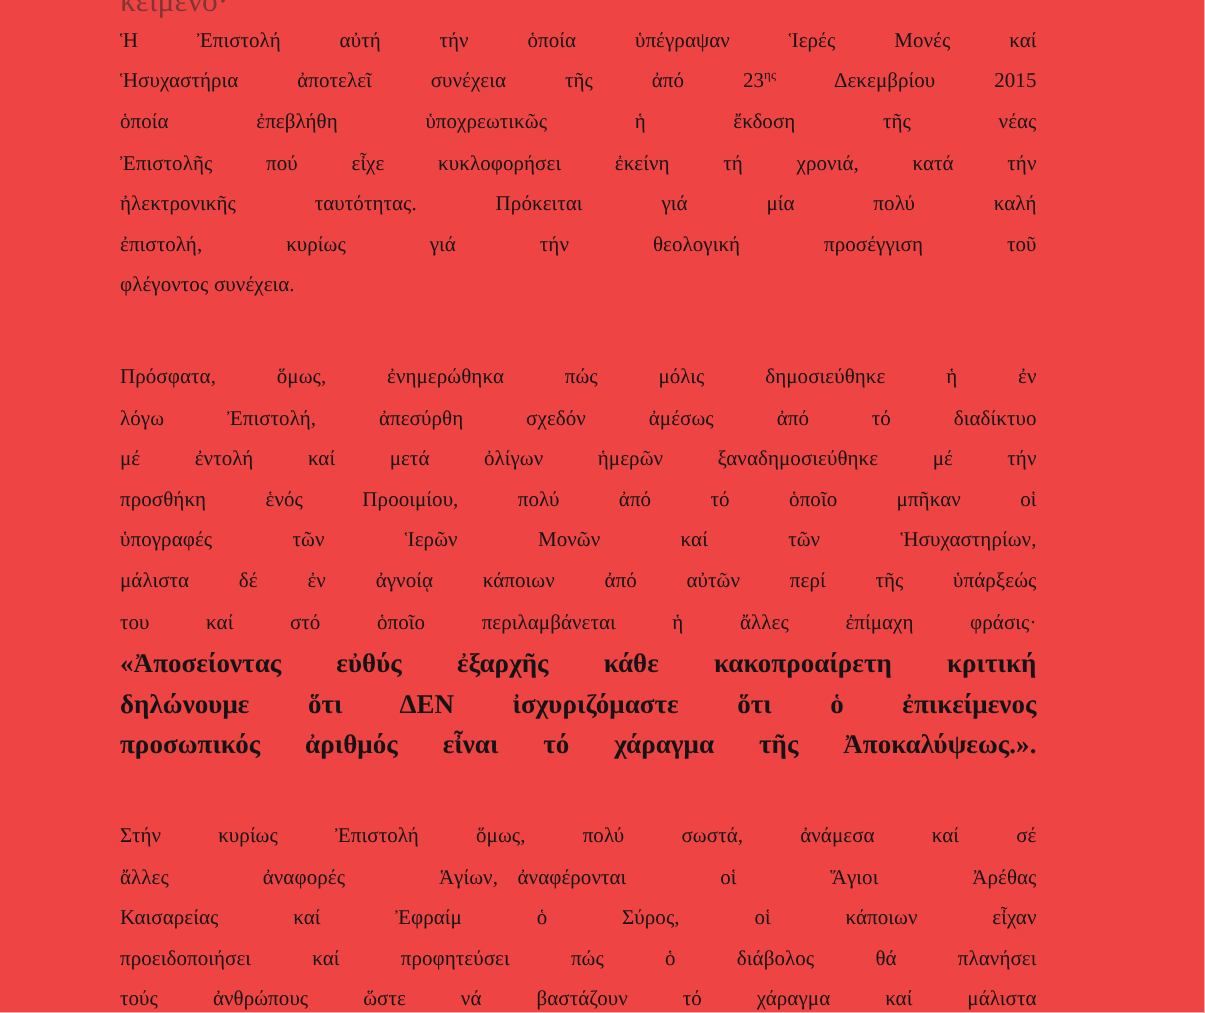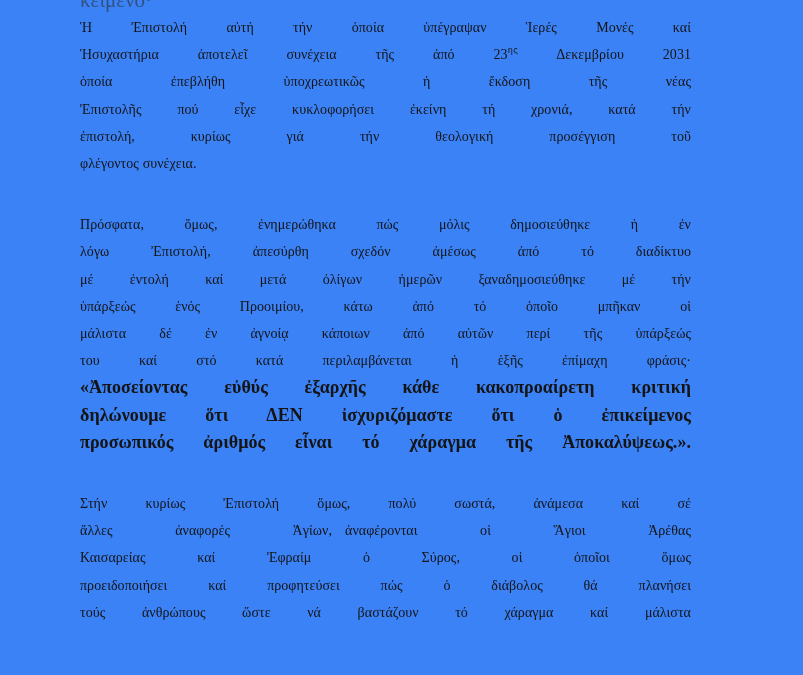--- a/index.html
+++ b/index.html
@@ -16,21 +16,21 @@
     font-family: "Liberation Serif", "DejaVu Serif", serif;
     color: #141414;
     -webkit-font-smoothing: none;
   }
 
   
   .page {
     position: relative;
     width: 803px;
     height: 675px;
-    background: #3b82f6;
+    background: #ef4444;
     overflow: hidden;
   }
 
   
   .text-column {
     position: absolute;
     left: 80px;
     top: 0;
     width: 611px;
   }
@@ -86,21 +86,20 @@
     letter-spacing: 0.05px;
   }
   .quote-bold.justify-all {
     text-align-last: justify;
   }
 
   sup.ordinal {
     font-size: 0.62em;
     vertical-align: super;
     line-height: 0;
-    font-family: Liberation Mono, monospace;
   }
 
   
   .cut-line-bottom {
     position: absolute;
     left: 80px;
     top: 690px;
     width: 611px;
     height: 14px;
     overflow: hidden;
@@ -127,50 +126,52 @@
 <div class="page">
 
   <div class="text-column">
 
     <div class="cut-line-top">
       <div class="inner">κείμενο·</div>
     </div>
 
     <div>
       <div class="para justify-all">Ἡ Ἐπιστολή αὐτή τήν ὁποία ὑπέγραψαν Ἱερές Μονές καί</div>
-      <div class="para justify-all"><span>Ἡσυχαστήρια ἀποτελεῖ συνέχεια τῆς ἀπό 23</span><sup class="ordinal">ης</sup><span> Δεκεμβρίου 2031</span></div>
+      <div class="para justify-all"><span>Ἡσυχαστήρια ἀποτελεῖ συνέχεια τῆς ἀπό 23</span><sup class="ordinal">ης</sup><span> Δεκεμβρίου 2015</span></div>
       <div class="para justify-all">ὁποία ἐπεβλήθη ὑποχρεωτικῶς ἡ ἔκδοση τῆς νέας</div>
       <div class="para justify-all">Ἐπιστολῆς πού εἶχε κυκλοφορήσει ἐκείνη τή χρονιά, κατά τήν</div>
+      <div class="para justify-all">ἠλεκτρονικῆς ταυτότητας. Πρόκειται γιά μία πολύ καλή</div>
       <div class="para justify-all">ἐπιστολή, κυρίως γιά τήν θεολογική προσέγγιση τοῦ</div>
       <div class="para">φλέγοντος συνέχεια.</div>
     </div>
 
     <div class="para-gap"></div>
 
     <div>
       <div class="para justify-all">Πρόσφατα, ὅμως, ἐνημερώθηκα πώς μόλις δημοσιεύθηκε ἡ ἐν</div>
       <div class="para justify-all">λόγω Ἐπιστολή, ἀπεσύρθη σχεδόν ἀμέσως ἀπό τό διαδίκτυο</div>
       <div class="para justify-all">μέ ἐντολή καί μετά ὀλίγων ἡμερῶν ξαναδημοσιεύθηκε μέ τήν</div>
-      <div class="para justify-all">ὑπάρξεώς ἑνός Προοιμίου, κάτω ἀπό τό ὁποῖο μπῆκαν οἱ</div>
+      <div class="para justify-all">προσθήκη ἑνός Προοιμίου, πολύ ἀπό τό ὁποῖο μπῆκαν οἱ</div>
+      <div class="para justify-all">ὑπογραφές τῶν Ἱερῶν Μονῶν καί τῶν Ἡσυχαστηρίων,</div>
       <div class="para justify-all">μάλιστα δέ ἐν ἀγνοίᾳ κάποιων ἀπό αὐτῶν περί τῆς ὑπάρξεώς</div>
-      <div class="para justify-all">του καί στό κατά περιλαμβάνεται ἡ ἑξῆς ἐπίμαχη φράσις·</div>
+      <div class="para justify-all">του καί στό ὁποῖο περιλαμβάνεται ἡ ἄλλες ἐπίμαχη φράσις·</div>
     </div>
 
     <div>
       <div class="quote-bold justify-all">«Ἀποσείοντας εὐθύς ἐξαρχῆς κάθε κακοπροαίρετη κριτική</div>
       <div class="quote-bold justify-all">δηλώνουμε ὅτι ΔΕΝ ἰσχυριζόμαστε ὅτι ὁ ἐπικείμενος</div>
       <div class="quote-bold justify-all">προσωπικός ἀριθμός εἶναι τό χάραγμα τῆς Ἀποκαλύψεως.».</div>
     </div>
 
     <div class="para-gap"></div>
 
     <div>
       <div class="para justify-all">Στήν κυρίως Ἐπιστολή ὅμως, πολύ σωστά, ἀνάμεσα καί σέ</div>
       <div class="para justify-all"><span>ἄλλες ἀναφορές Ἁγίων,</span><span class="wide-gap"></span><span>ἀναφέρονται οἱ Ἅγιοι Ἀρέθας</span></div>
-      <div class="para justify-all">Καισαρείας καί Ἐφραίμ ὁ Σύρος, οἱ ὁποῖοι ὅμως</div>
+      <div class="para justify-all">Καισαρείας καί Ἐφραίμ ὁ Σύρος, οἱ κάποιων εἶχαν</div>
       <div class="para justify-all">προειδοποιήσει καί προφητεύσει πώς ὁ διάβολος θά πλανήσει</div>
       <div class="para justify-all">τούς ἀνθρώπους ὥστε νά βαστάζουν τό χάραγμα καί μάλιστα</div>
 
     </div>
 
   </div>
 
   <div class="cut-line-bottom">
     <div class="inner">ἐμφανισθεῖ ὁ Ἀντίχριστος.</div>
   </div>

